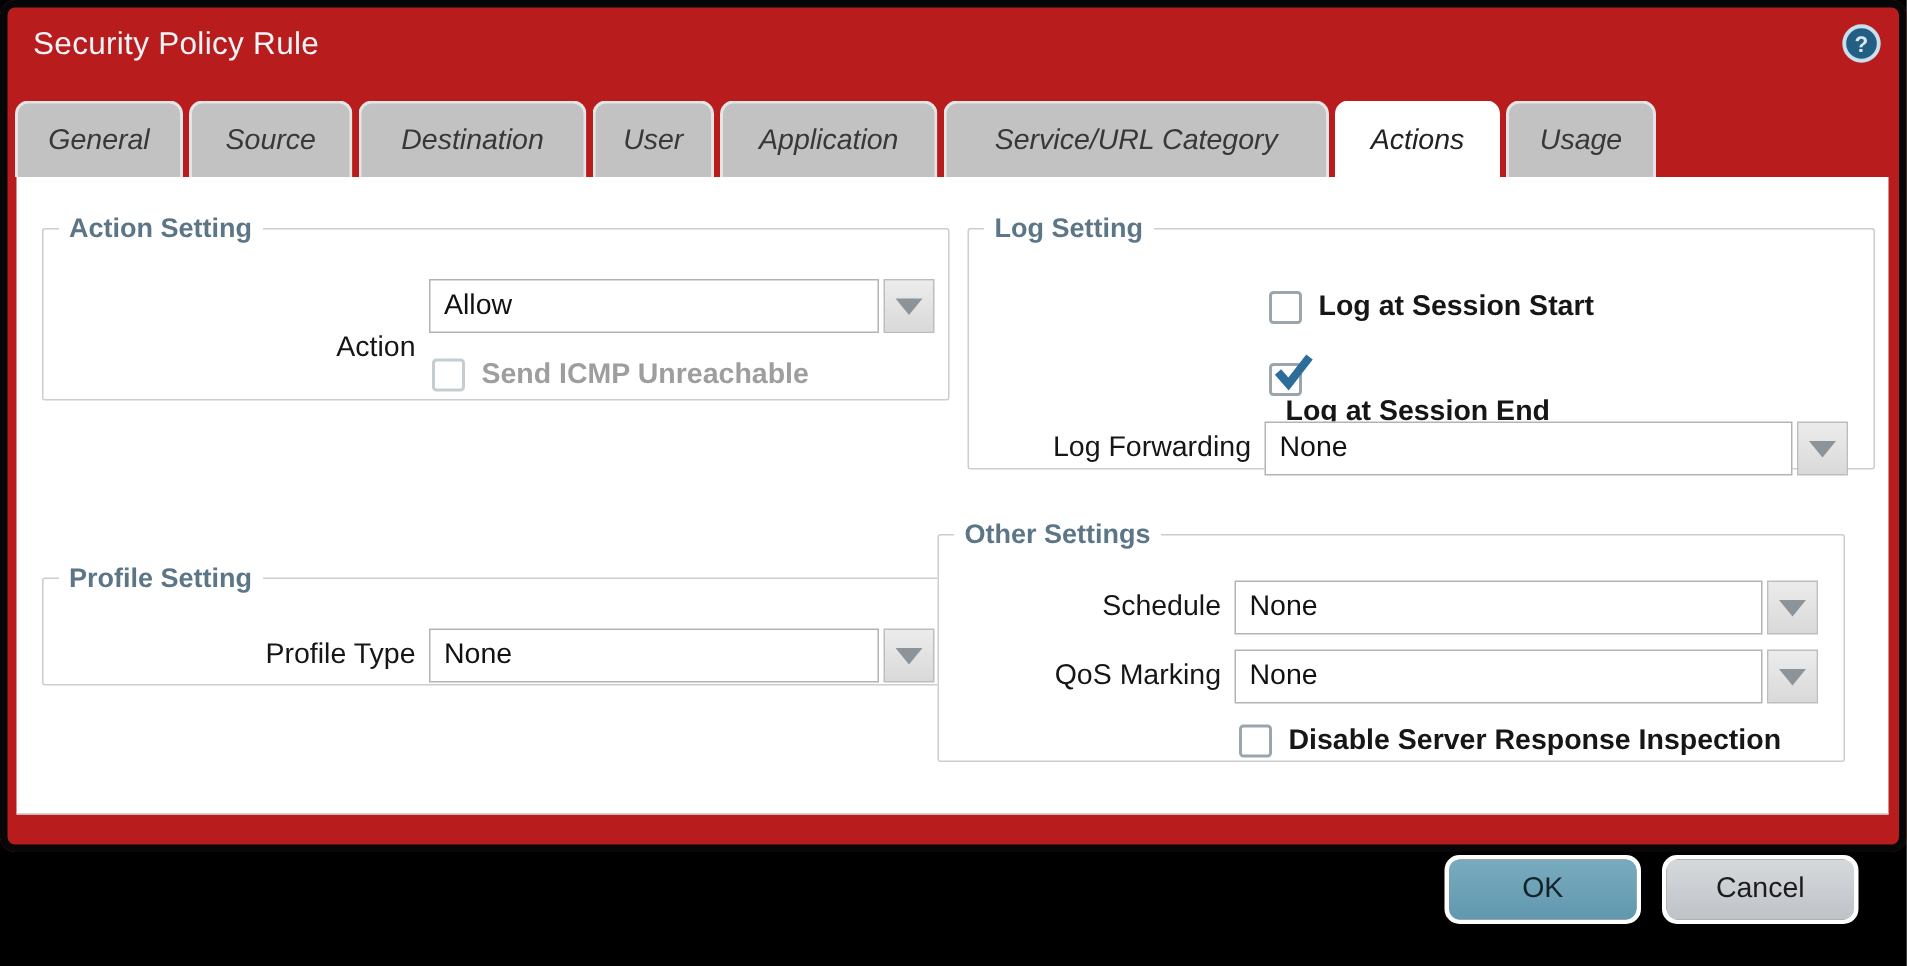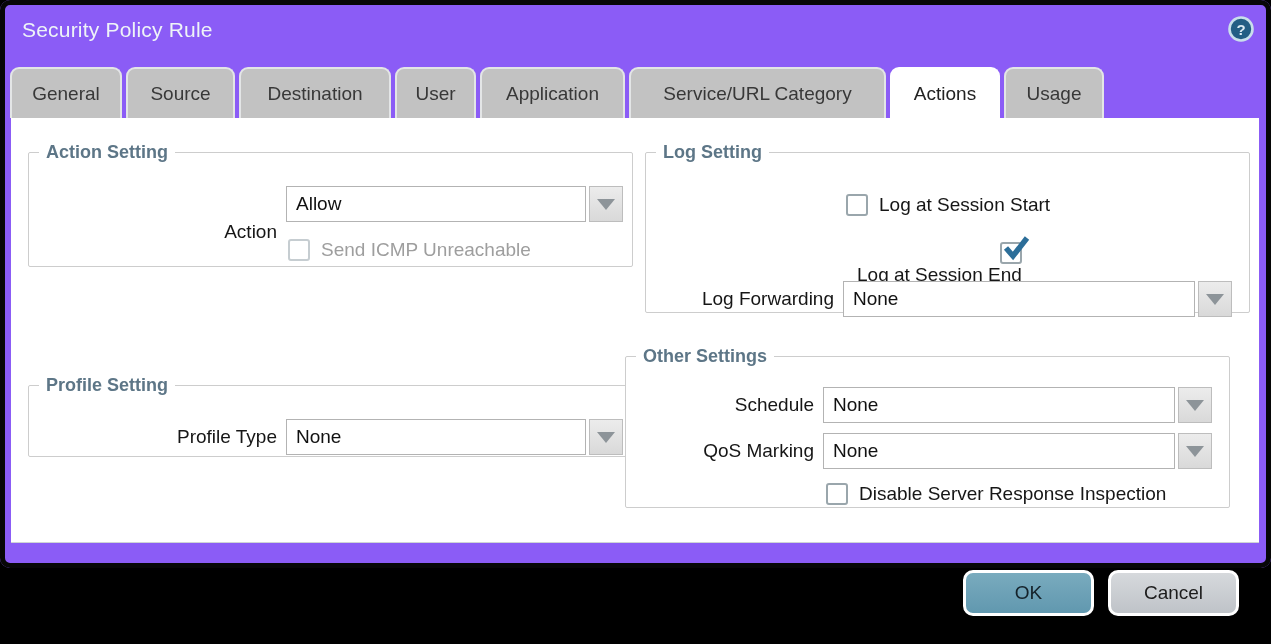--- a/index.html
+++ b/index.html
@@ -2,21 +2,21 @@
 <html><head>
 <meta charset="utf-8">
 <style>
   * { box-sizing: border-box; margin: 0; padding: 0; }
   html, body { width: 1271px; height: 644px; overflow: hidden; background: #000; }
   body { font-family: "Liberation Sans", sans-serif; }
 
   .screen {
     position: relative;
     width: 1271px; height: 568px;
-    background: #8b5cf6;
+    background: #b91c1c;
     border-radius: 10px;
   }
   .screen::after {
     content: "";
     position: absolute; inset: 0;
     border: 5px solid #070707;
     border-radius: 10px;
     pointer-events: none;
   }
 
@@ -39,20 +39,21 @@
     height: 51px;
     display: flex; align-items: center; justify-content: center;
     background: #c2c2c2;
     color: #383838;
     font-size: 19px;
     border: 2px solid #e3e5e6;
     border-bottom: none;
     border-radius: 9px 9px 0 0;
     cursor: pointer;
     white-space: nowrap;
+    font-style: italic;
   }
   .tab.active {
     background: #ffffff;
     border-color: #ffffff;
     color: #222;
   }
 
   
   .content {
     position: absolute; left: 11px; top: 118px;
@@ -116,21 +117,21 @@
     width: 22px; height: 22px;
     background: #fff;
     border: 2px solid #9aa6ac;
     border-radius: 3px;
     cursor: pointer;
     flex: none;
   }
   .checkbox.disabled { border-color: #c6cdd1; }
   .checkbox svg { position: absolute; left: 1px; top: -9px; overflow: visible; }
 
-  .cb-row { display: flex; align-items: flex-end; }
+  .cb-row { display: flex; align-items: flex-start; font-weight: bold; }
   .cb-label {
     font-size: 19px; color: #161616;
     margin-left: 11px; line-height: 22px; white-space: nowrap;
   }
   .cb-label.disabled { color: #9e9e9e; }
 
   
   .btn {
     position: absolute; top: 570px;
     width: 131px; height: 46px;

